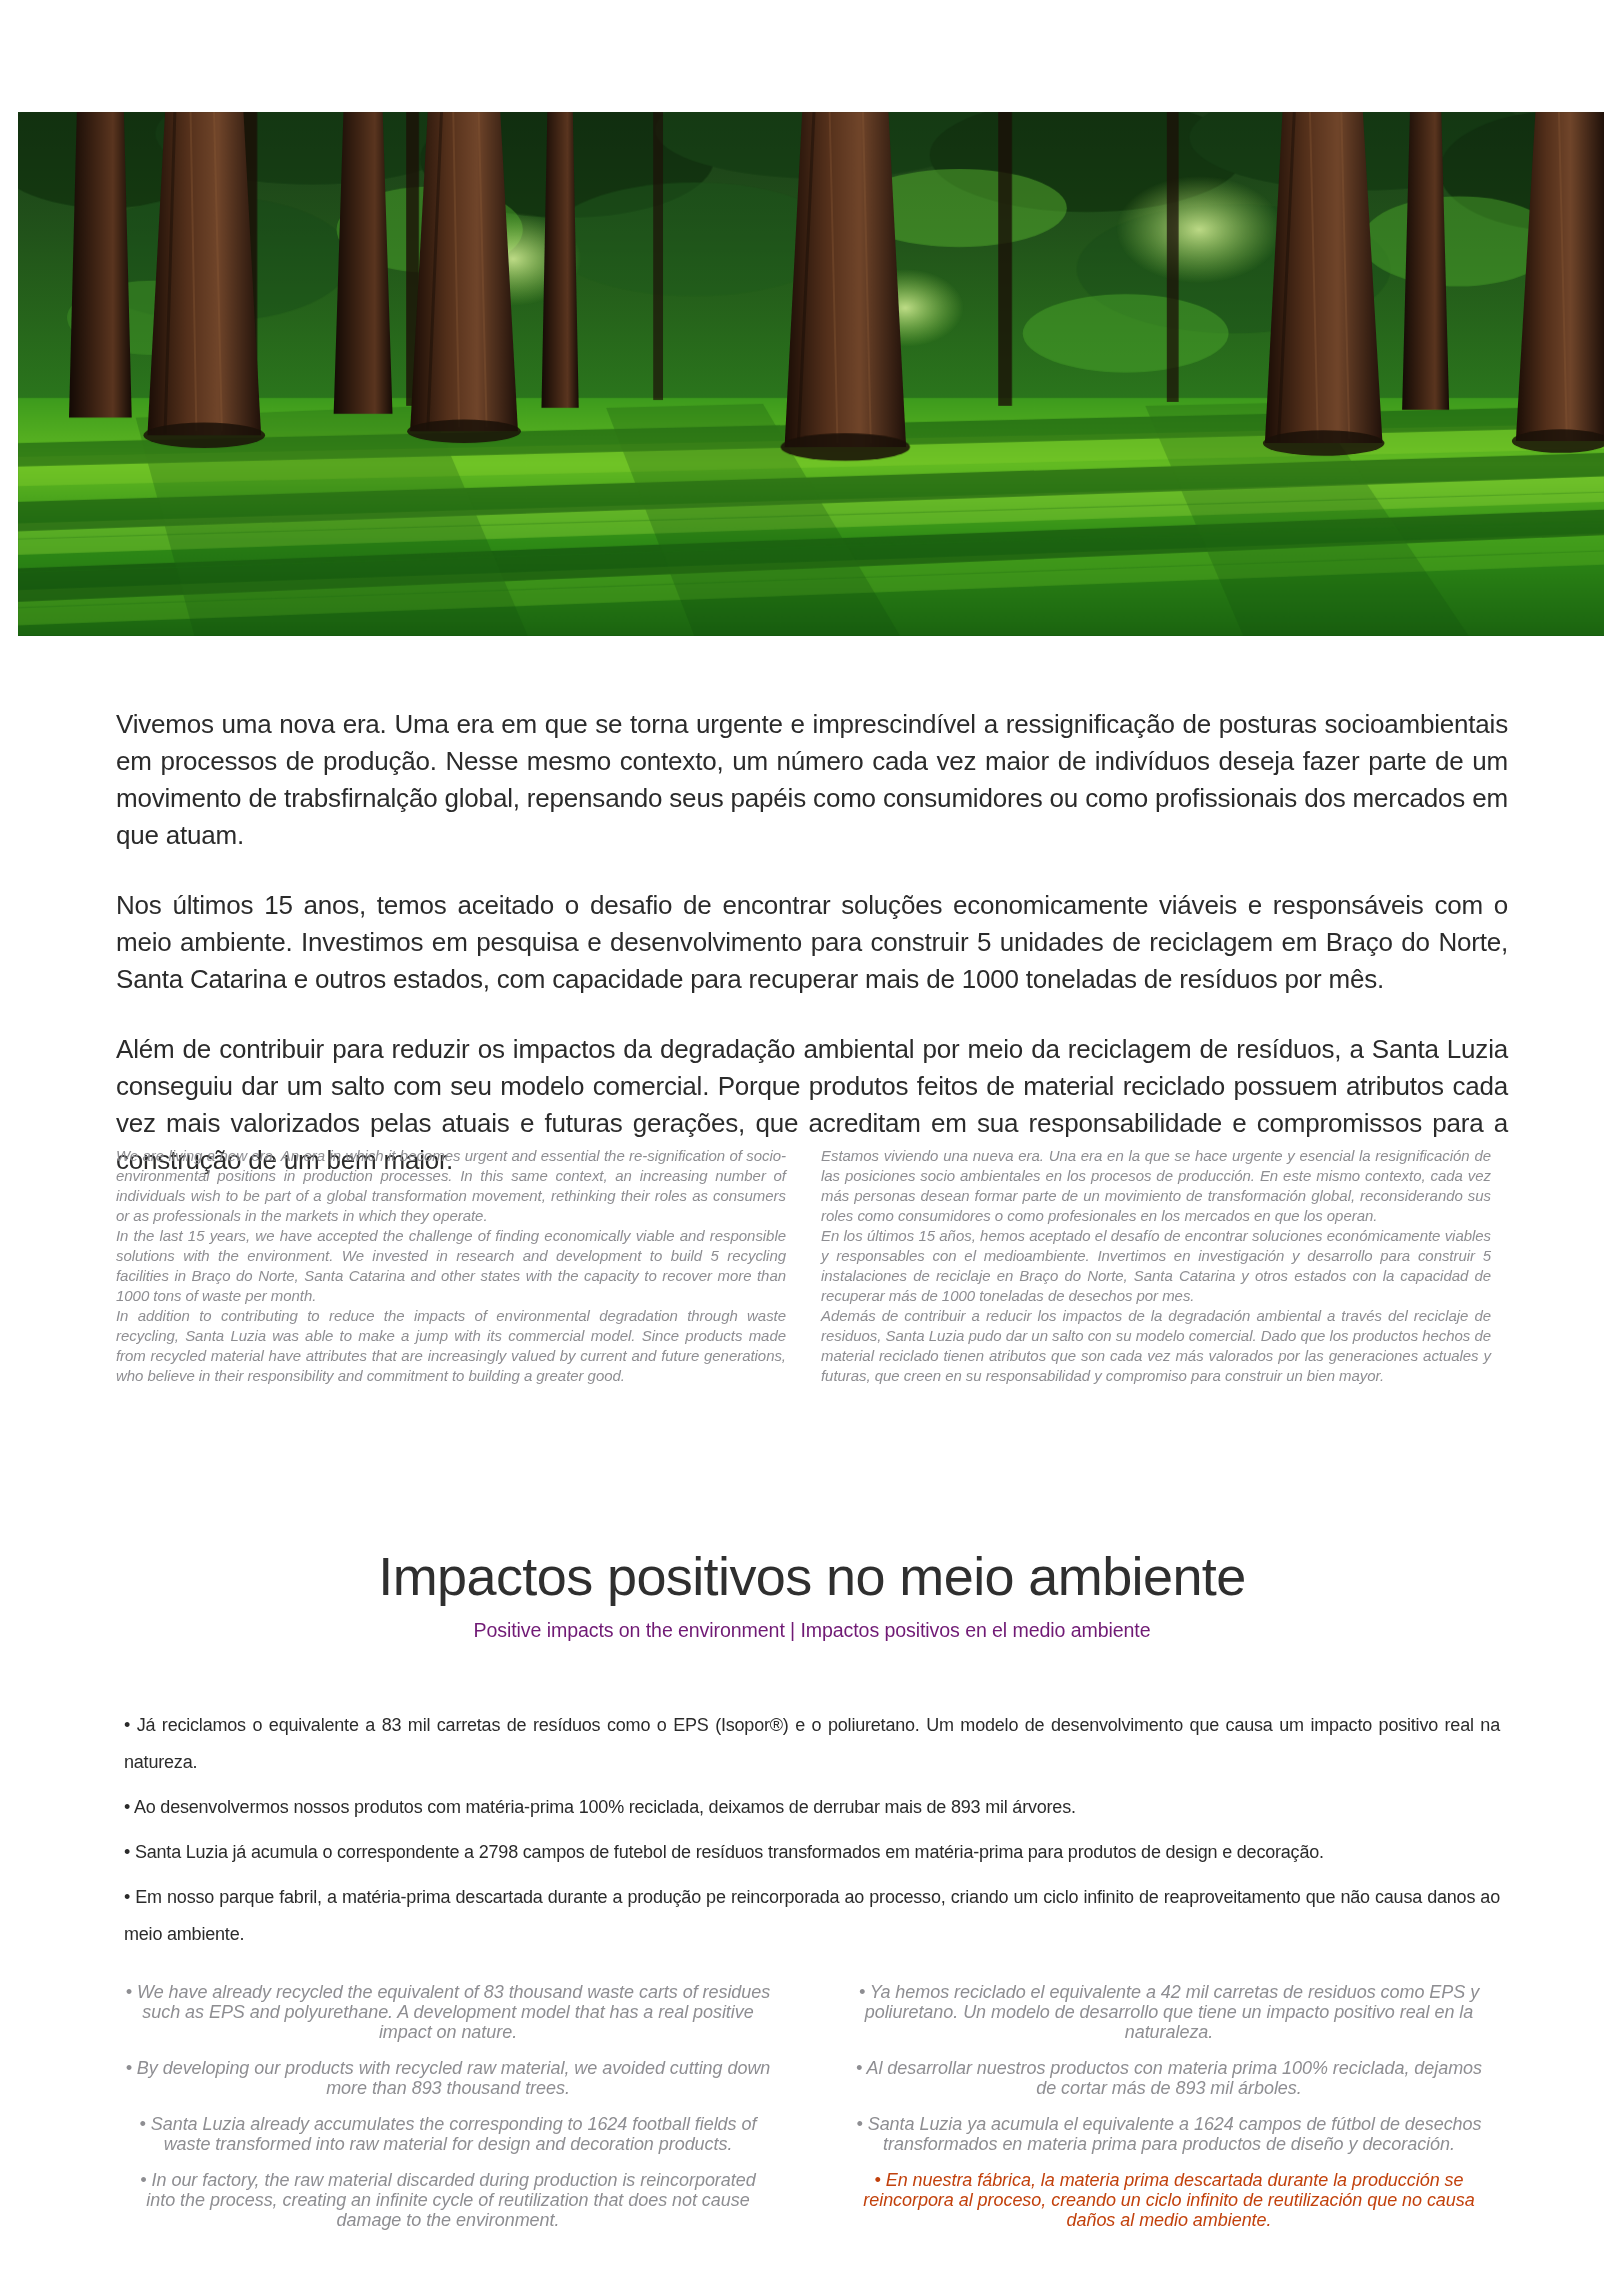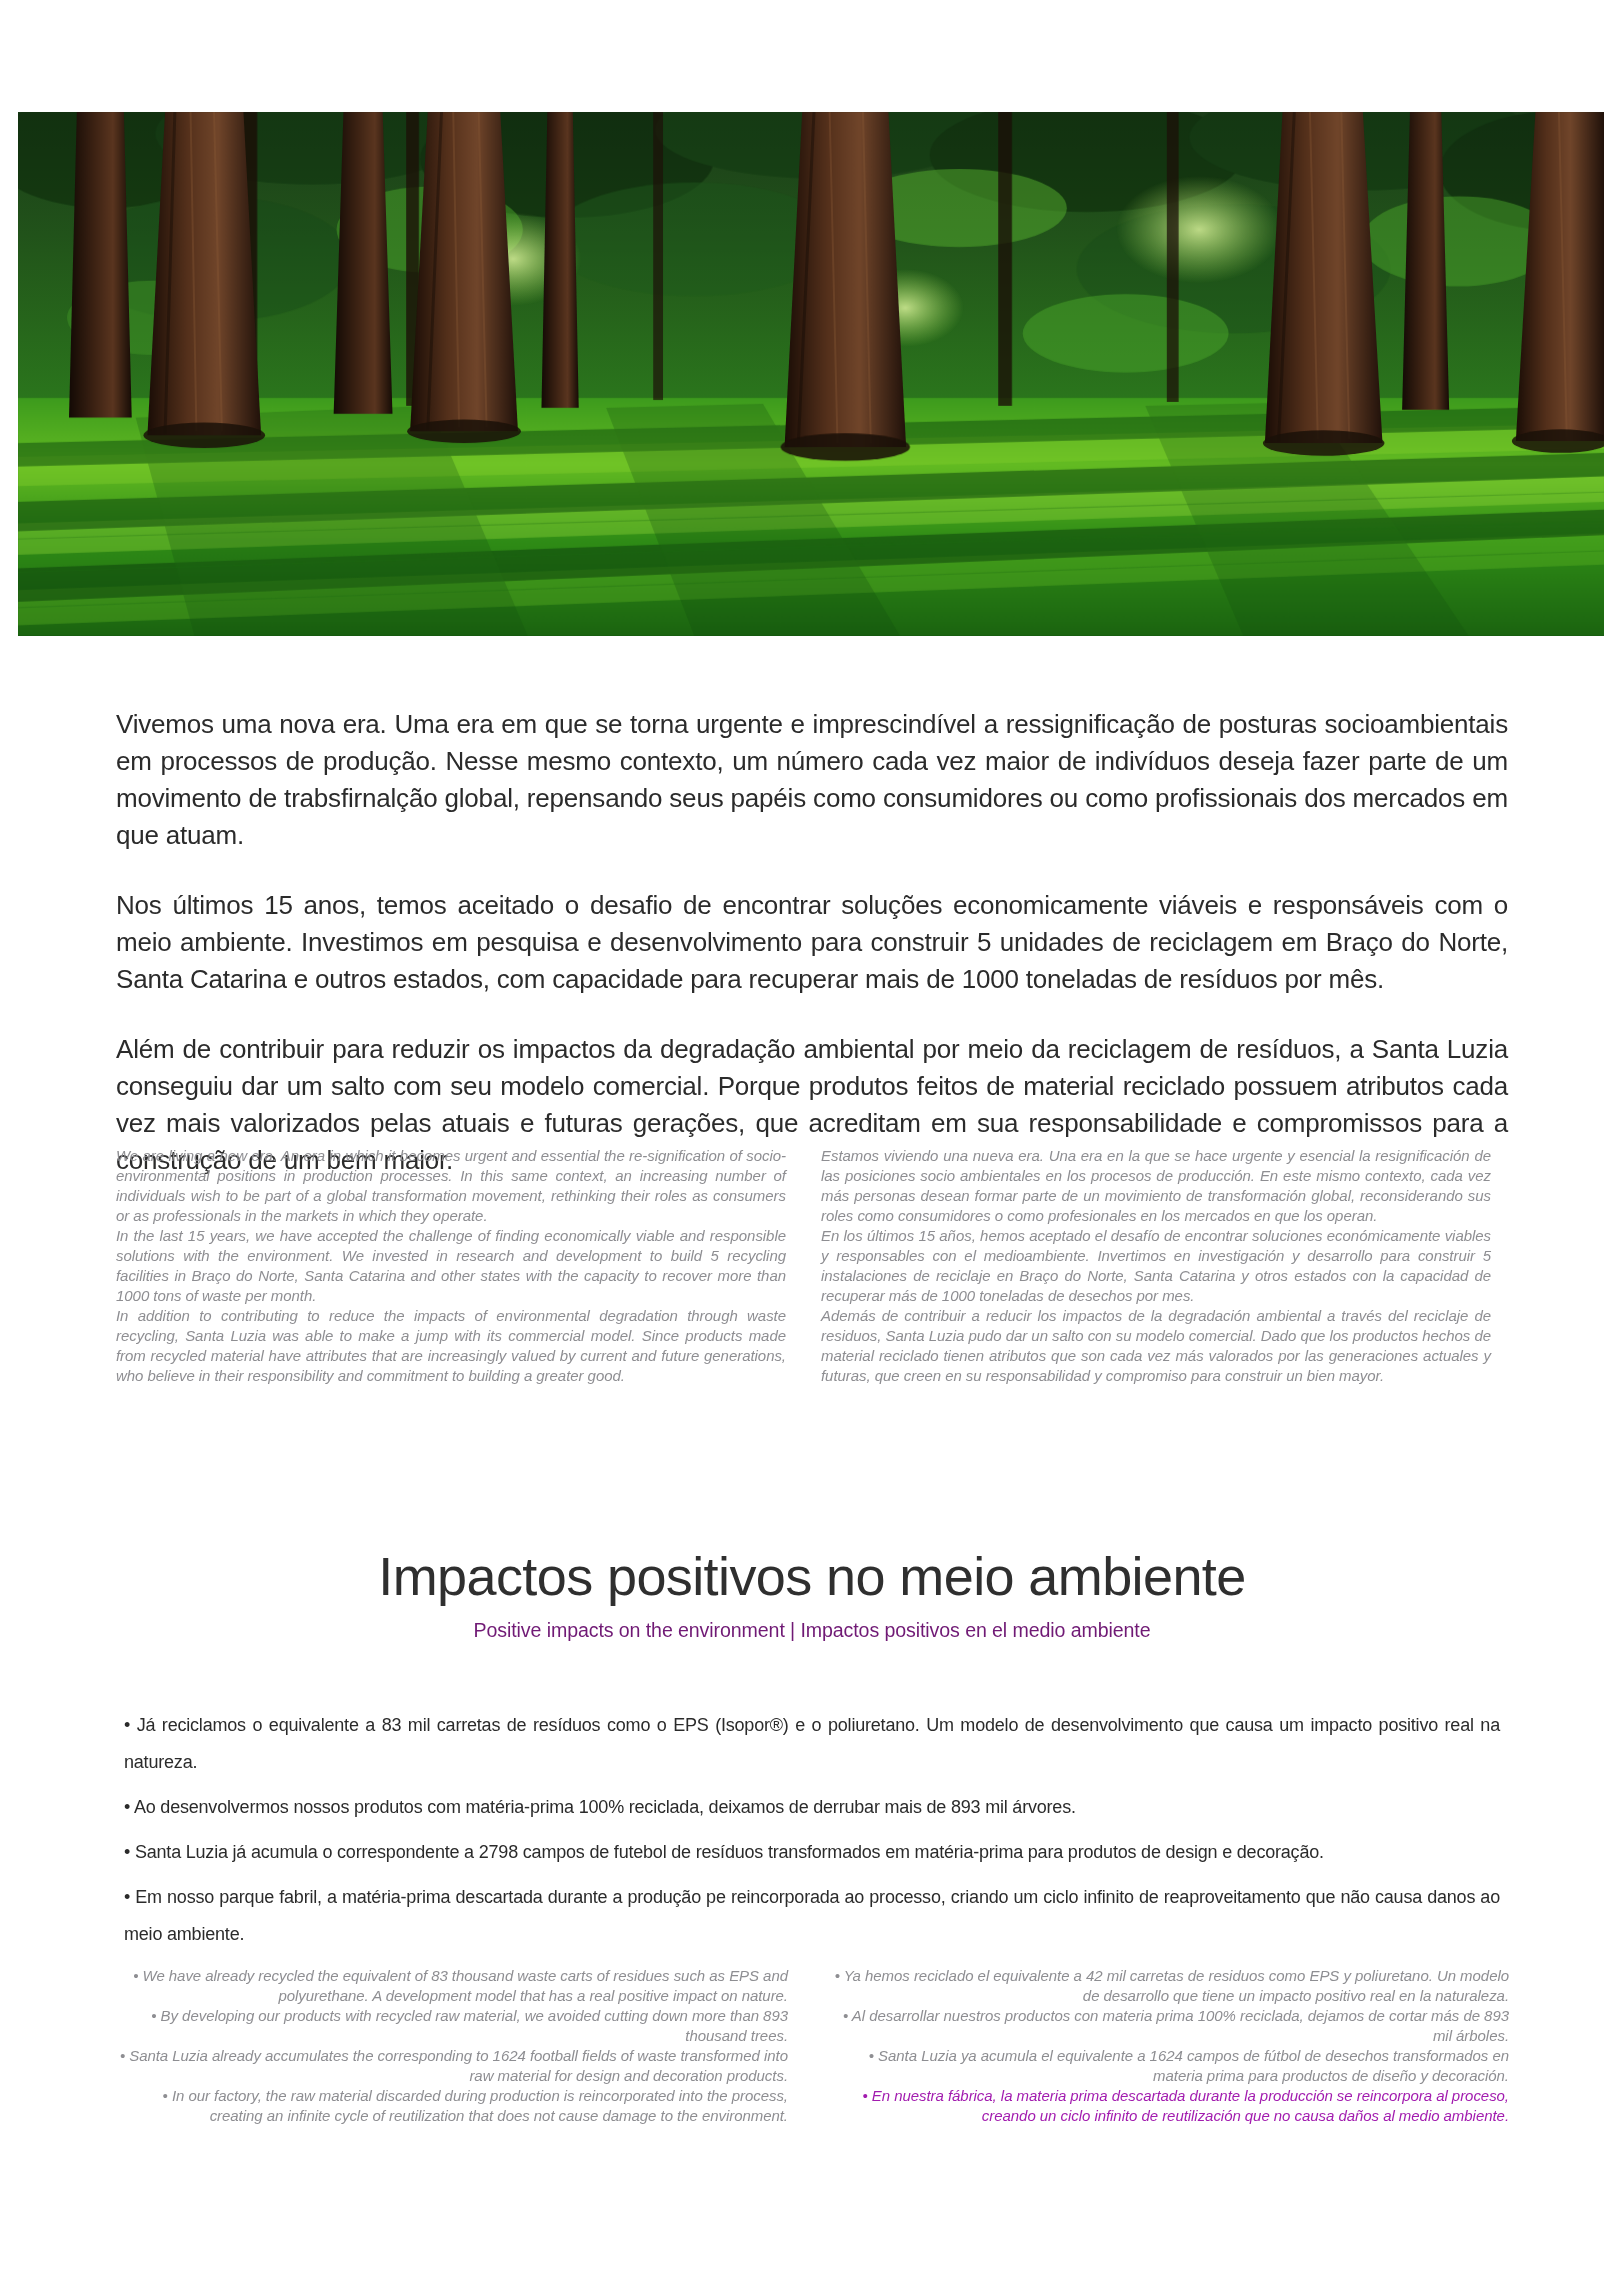--- a/index.html
+++ b/index.html
@@ -124,29 +124,29 @@
   .trans-bottom {
     position: absolute;
     left: 108px;
     top: 1966px;
     width: 1402px;
     display: flex;
     gap: 41px;
   }
   .trans-bottom .trans-col { width: 680px; }
   .trans-bottom .trans-col p {
-    margin: 0;
-    font-size: 15px;
+    margin: 16px;
+    font-size: 18px;
     line-height: 20px;
     color: #8e8e92;
     font-style: italic;
-    text-align: right;
+    text-align: center;
   }
   .trans-bottom .trans-col p.emph {
-    color: #a21caf;
+    color: #c2410c;
   }
 </style>
 </head>
 <body>
 
 <div class="page">
 
   <div class="hero">
     <svg viewBox="0 0 1618 535" preserveAspectRatio="none">
       <defs>

